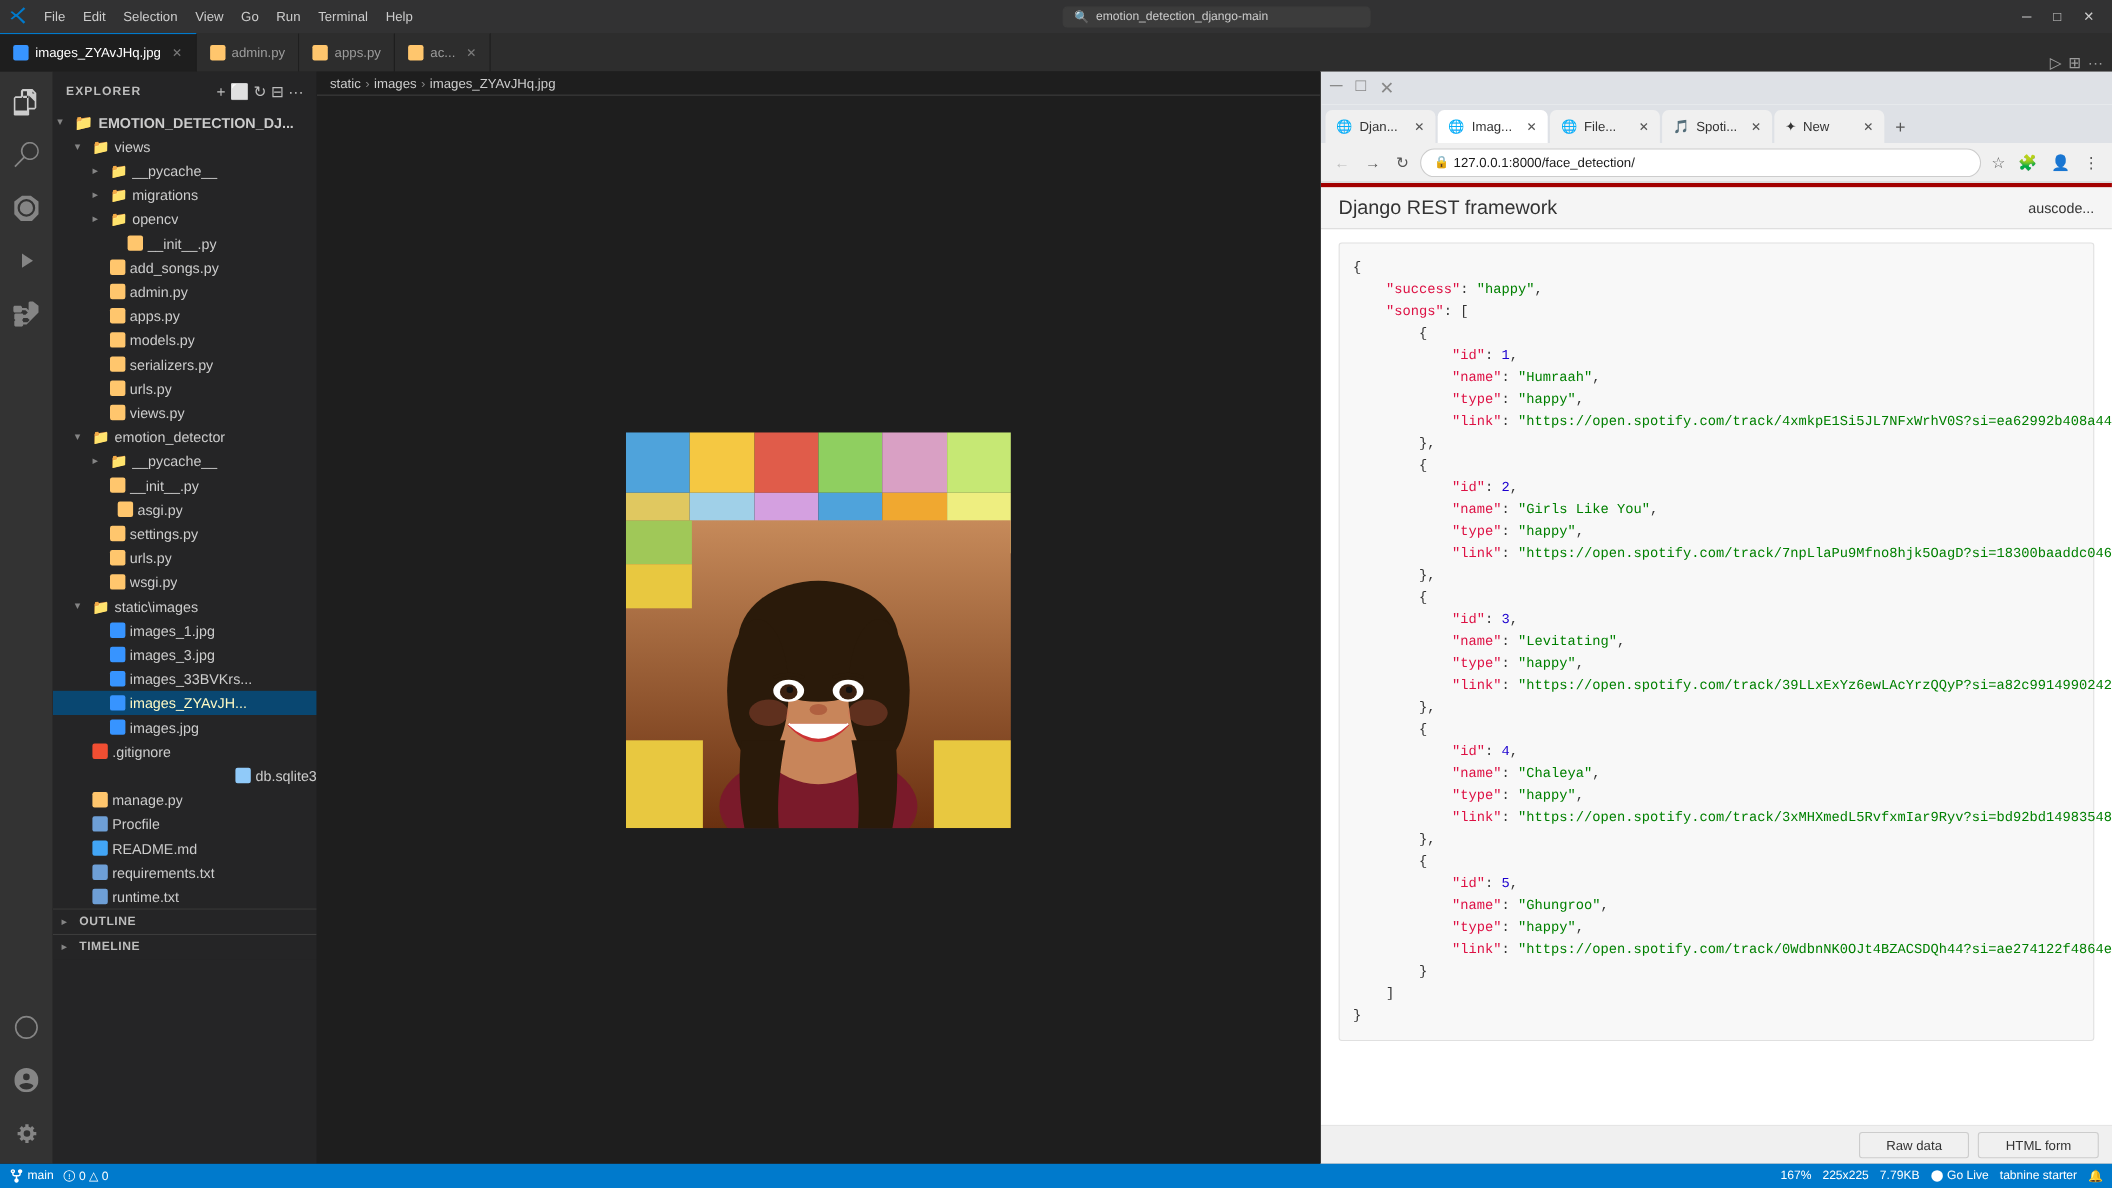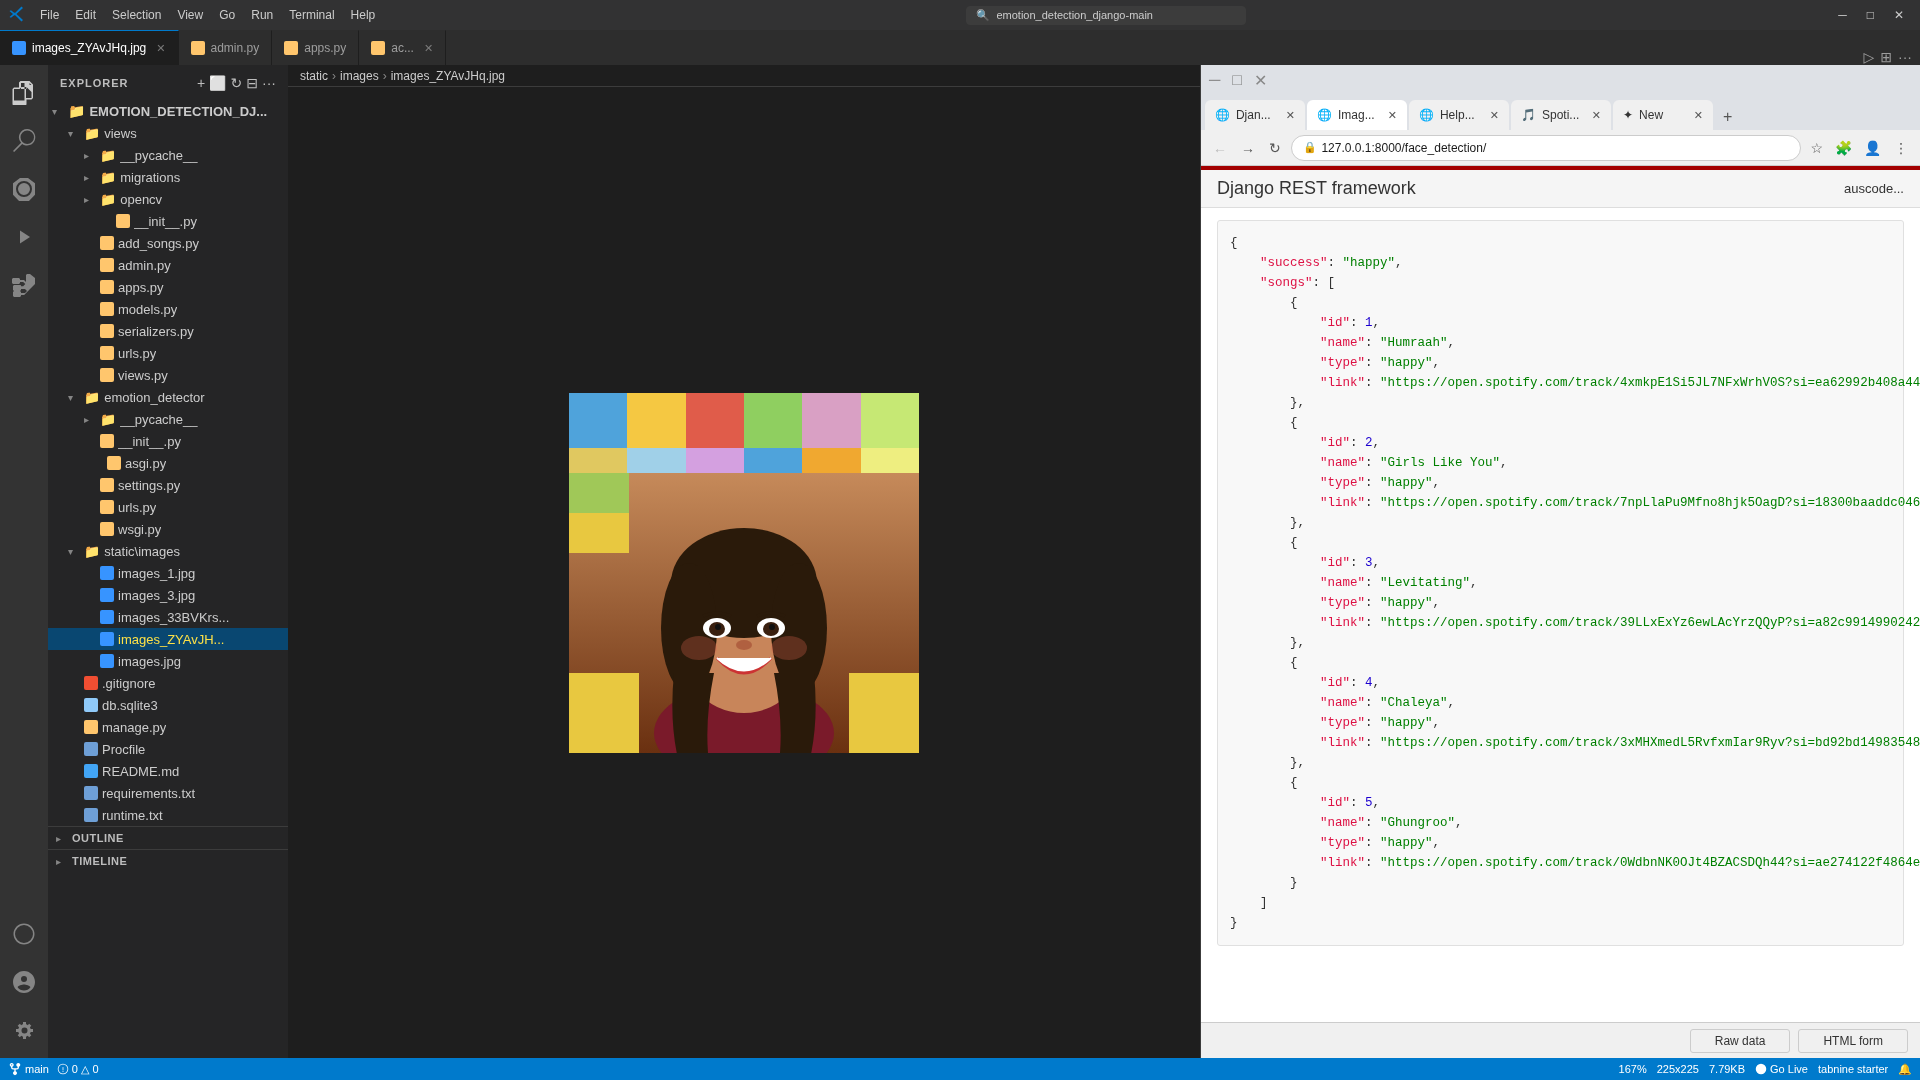--- a/index.html
+++ b/index.html
@@ -131,21 +131,21 @@
     .tree-item {
       display: flex;
       align-items: center;
       height: 22px;
       padding-left: 8px;
       cursor: pointer;
       color: #cccccc;
       gap: 4px;
       white-space: nowrap;
     }
-    .tree-item.selected { background: #094771; color: #fde047; }
+    .tree-item.selected { background: #094771; color: #fef9c3; }
     .tree-chevron { font-size: 10px; color: #858585; width: 12px; flex-shrink: 0; }
     .tree-label { font-size: 13px; overflow: hidden; text-overflow: ellipsis; }
 
     
     .breadcrumb {
       height: 22px;
       background: #1e1e1e;
       display: flex;
       align-items: center;
       padding: 0 12px;
@@ -589,21 +589,21 @@
       <div class="tree-item" style="padding-left:36px;">
         <span style="background:#3794ff; width:14px; height:14px; border-radius:2px; display:inline-block; flex-shrink:0; margin-left:16px;"></span>
         <span class="tree-label">images.jpg</span>
       </div>
 
       <div class="tree-item" style="padding-left:20px;">
         <span style="background:#f14e32; width:14px; height:14px; border-radius:2px; display:inline-block; flex-shrink:0; margin-left:16px;"></span>
         <span class="tree-label">.gitignore</span>
       </div>
 
-      <div class="tree-item" style="padding-left:20px;">
+      <div class="tree-item" style="padding-left:20px;justify-content:flex-end;">
         <span style="background:#90caf9; width:14px; height:14px; border-radius:2px; display:inline-block; flex-shrink:0; margin-left:16px;"></span>
         <span class="tree-label">db.sqlite3</span>
       </div>
 
       <div class="tree-item" style="padding-left:20px;">
         <span style="background:#ffc66d; width:14px; height:14px; border-radius:2px; display:inline-block; flex-shrink:0; margin-left:16px;"></span>
         <span class="tree-label">manage.py</span>
       </div>
 
       <div class="tree-item" style="padding-left:20px;">
@@ -731,21 +731,21 @@
         <span>Djan...</span>
         <span class="browser-tab-close">✕</span>
       </div>
       <div class="browser-tab active">
         <span style="font-size:12px;">🌐</span>
         <span>Imag...</span>
         <span class="browser-tab-close">✕</span>
       </div>
       <div class="browser-tab">
         <span style="font-size:12px;">🌐</span>
-        <span>Help...</span>
+        <span>File...</span>
         <span class="browser-tab-close">✕</span>
       </div>
       <div class="browser-tab">
         <span style="font-size:12px;">🎵</span>
         <span>Spoti...</span>
         <span class="browser-tab-close">✕</span>
       </div>
       <div class="browser-tab">
         <span style="font-size:12px;">✦</span>
         <span>New</span>

